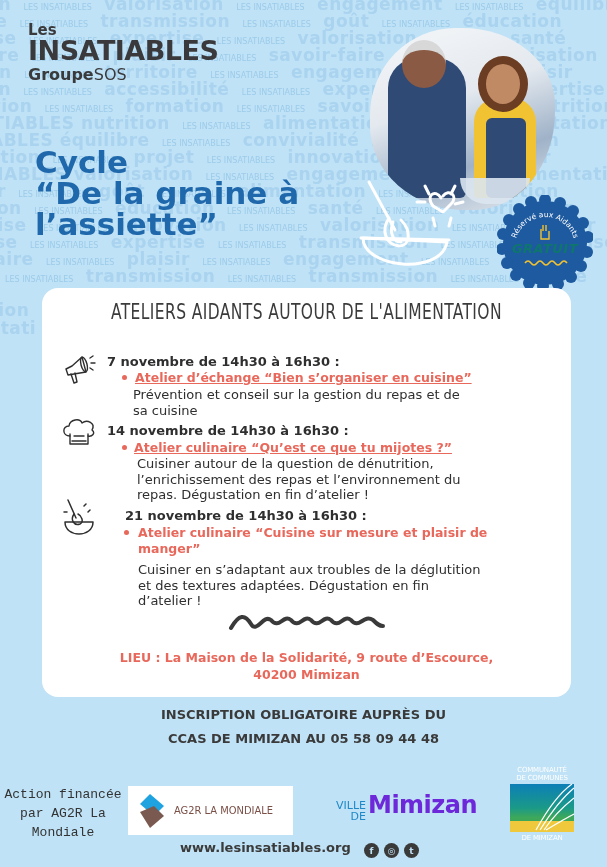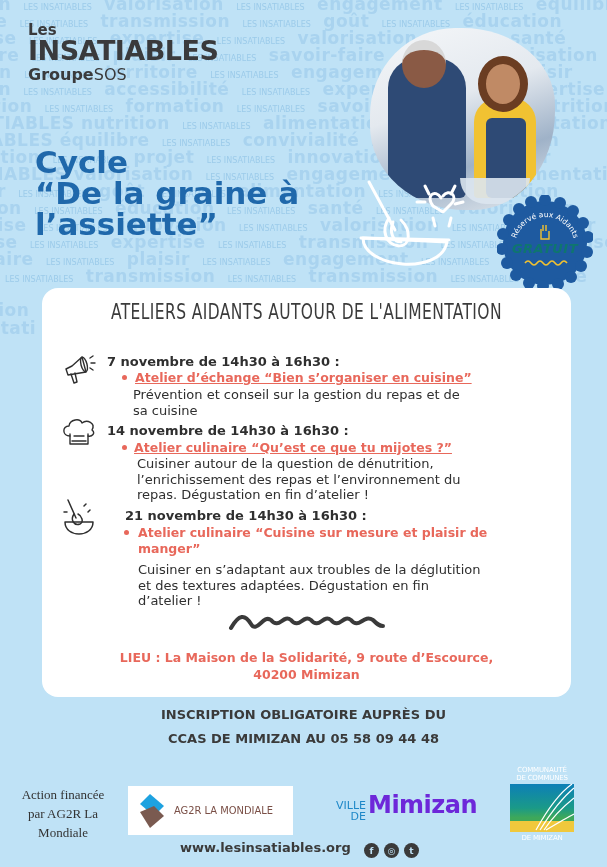--- a/index.html
+++ b/index.html
@@ -94,21 +94,21 @@
   }
 
   .inscription {
     position: absolute; left: 0; width: 607px; top: 703px; text-align: center;
     font-family: "DejaVu Sans", sans-serif; font-weight: bold; font-size: 13px;
     line-height: 24px; color: #3a3a3a;
   }
 
   .action {
     position: absolute; left: 4px; top: 785px; width: 118px; text-align: center;
-    font-family: Liberation Serif, serif; font-size: 13px; line-height: 19px; color: #333;
+    font-family: Liberation Mono, monospace; font-size: 13px; line-height: 19px; color: #333;
   }
   .ag2r {
     position: absolute; left: 128px; top: 786px; width: 165px; height: 49px;
     background: #fff;
     padding-left: 24px;
   }
   .ag2r .mark { position: absolute; left: 10px; top: 8px; }
   .ag2r .label {
     position: absolute; left: 46px; top: 18px; font-family: "DejaVu Sans Condensed", "DejaVu Sans", sans-serif;
     font-size: 11px; font-weight: normal; color: #7a4f46; letter-spacing: 0;

